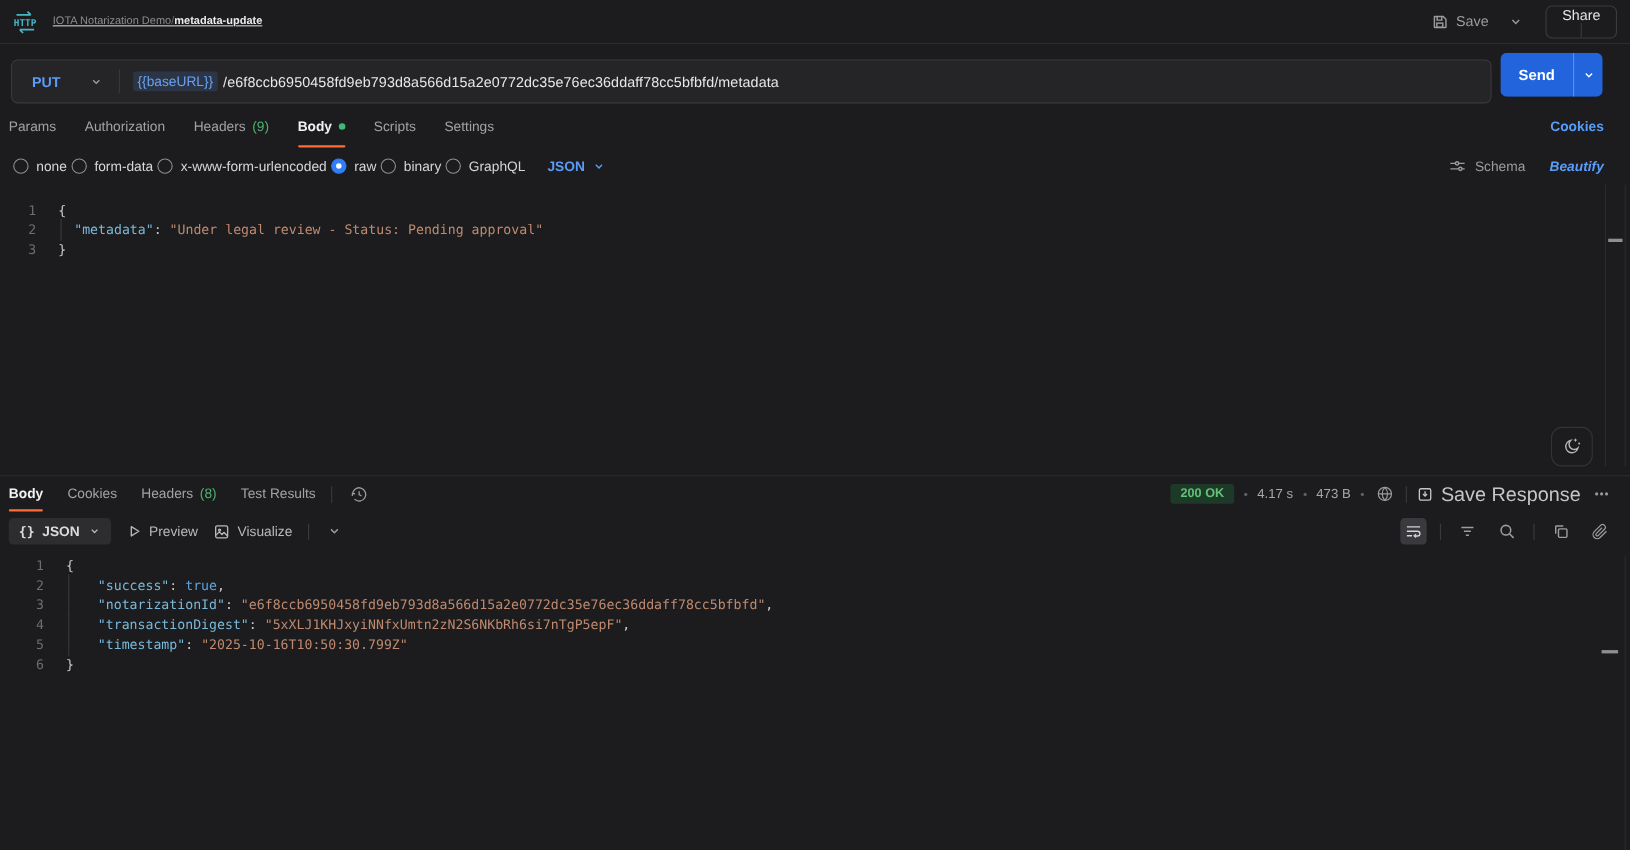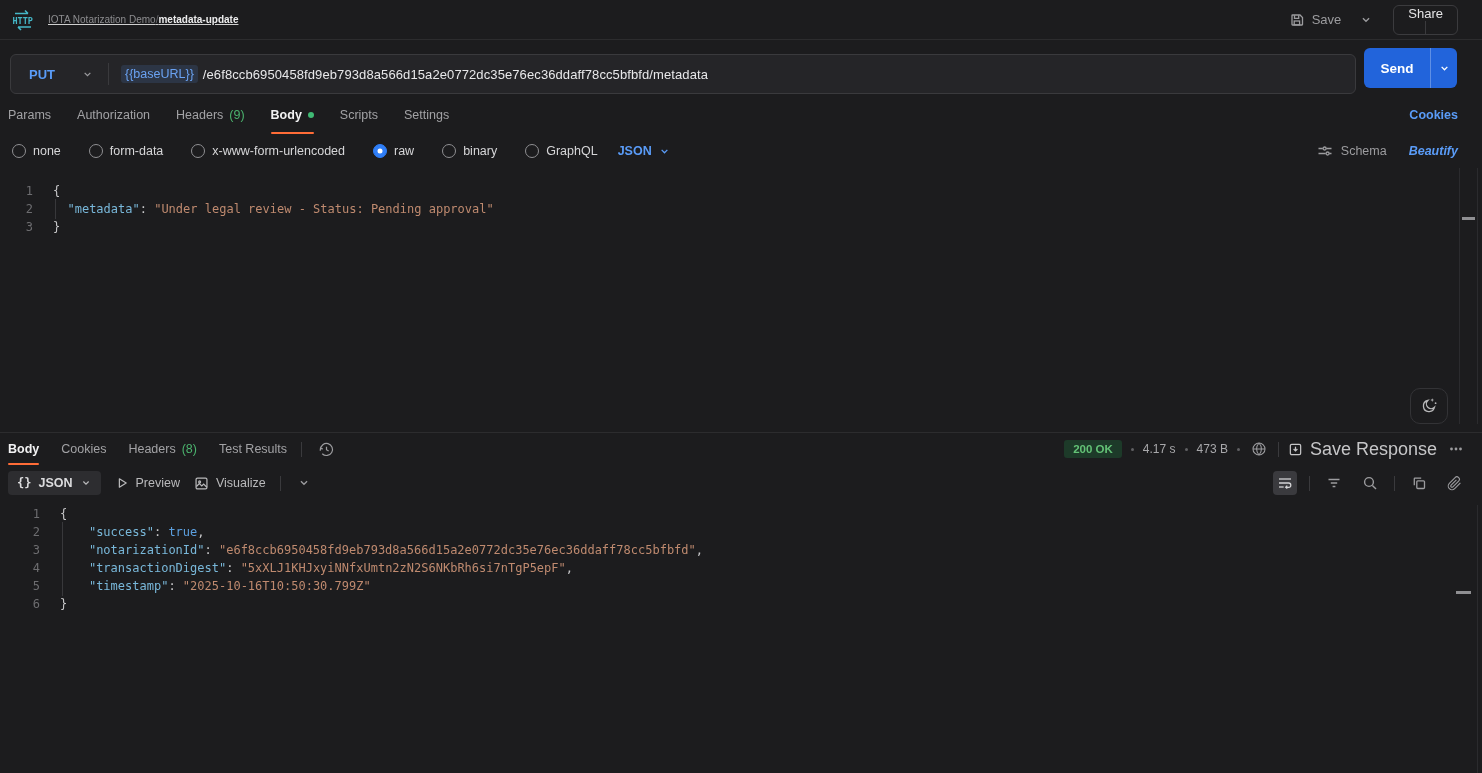--- a/index.html
+++ b/index.html
@@ -12,21 +12,21 @@
   }
   .app { width: 1482px; height: 773px; display: flex; flex-direction: column; }
   svg { display: block; }
   .vdiv { width: 1px; height: 15px; background: #3a3a3d; flex: none; }
   .dot-sep { width: 3px; height: 3px; border-radius: 50%; background: #606063; flex: none; }
 
   
   .topbar {
     height: 40px; flex: none;
     display: flex; align-items: center; justify-content: space-between;
-    padding: 0 24px 0 10px;
+    padding: 0 12px 0 10px;
     border-bottom: 1px solid #2c2c2e;
   }
   .tb-left { display: flex; align-items: center; gap: 12px; }
   .http-logo { width: 26px; height: 26px; display: flex; align-items: center; justify-content: center; }
   .breadcrumb { display: flex; align-items: center; gap: 0; font-size: 10px; text-decoration: underline; }
   .crumb-collection { color: #8d8d90; cursor: pointer; }
   .crumb-sep { color: #6a6a6d; }
   .crumb-current { color: #ededee; font-weight: 700; }
   .tb-right { display: flex; align-items: center; gap: 10px; }
   .ghost-btn {
@@ -104,21 +104,21 @@
     margin-left: auto; align-self: center;
     color: #5a9cf8; font-size: 12.5px; font-weight: 700; cursor: pointer; text-decoration: none;
   }
 
   
   .body-type-row {
     height: 34px; flex: none;
     display: flex; align-items: center; gap: 20px;
     padding: 0 24px 0 12px;
   }
-  .radios { display: flex; align-items: flex-end; gap: 28px; }
+  .radios { display: flex; align-items: flex-end; gap: 4px; }
   .radio-opt { display: inline-flex; align-items: center; gap: 7px; cursor: pointer; }
   .radio-circle {
     width: 14px; height: 14px; border-radius: 50%;
     border: 1.5px solid #8f8f92; position: relative; flex: none;
   }
   .radio-opt.checked .radio-circle { border-color: #2f7ef7; background: #2f7ef7; }
   .radio-dot {
     display: none; position: absolute; left: 50%; top: 50%;
     width: 5px; height: 5px; border-radius: 50%; background: #fff;
     transform: translate(-50%,-50%);

